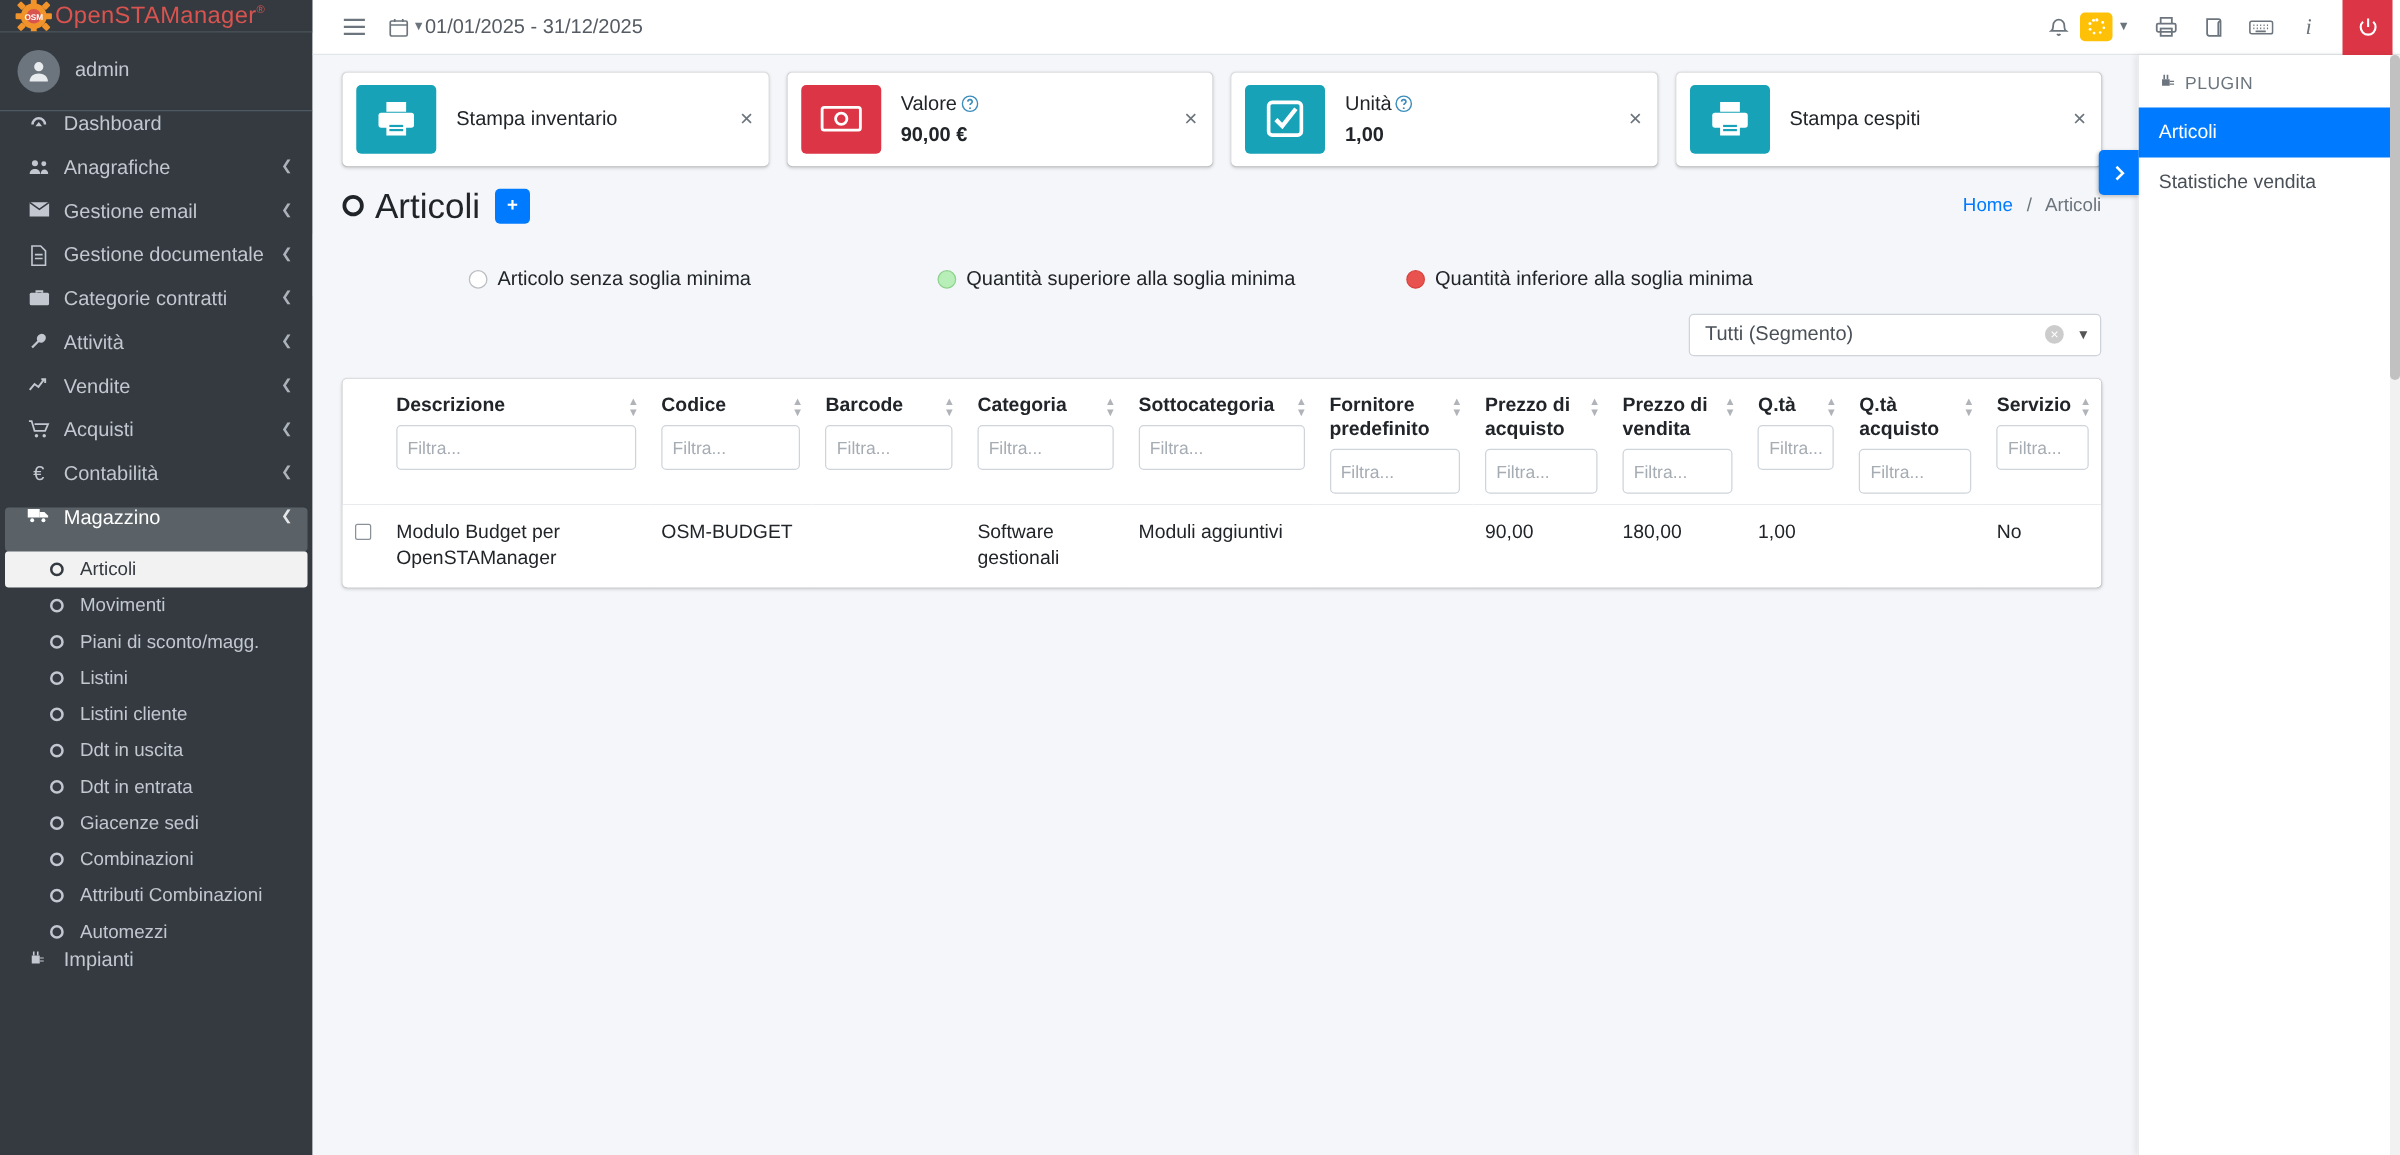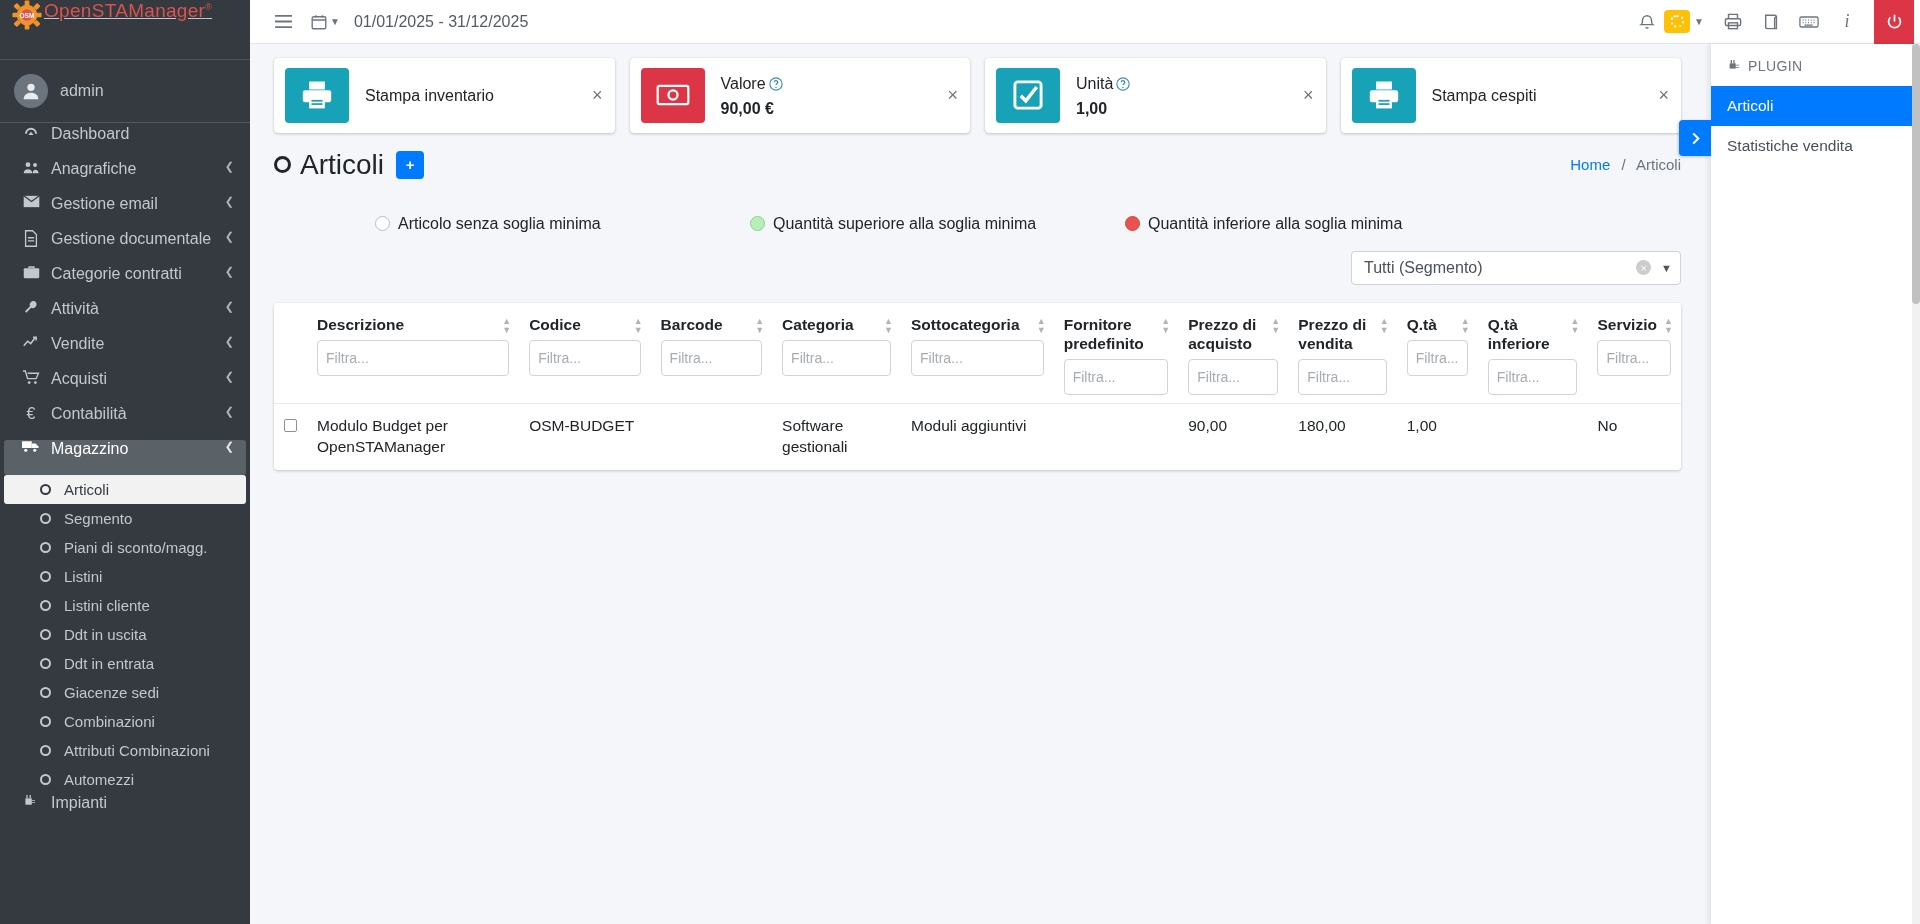--- a/index.html
+++ b/index.html
@@ -15,25 +15,24 @@
   .app { position: relative; width: 1920px; height: 924px; display: flex; }
 
   
   .sidebar {
     width: 250px; min-width: 250px; height: 924px;
     background: #343a40; color: #c2c7d0;
     display: flex; flex-direction: column;
     overflow: hidden;
   }
   .brand {
-    height: 60px; display: flex; 
+    height: 26px; display: flex; align-items: center;
     padding: 0 12px; background: #343a40;
     border-bottom: 1px solid #4b545c;
     overflow: hidden;
-    text-decoration: underline;
   }
   .brand-logo { width: 30px; height: 30px; flex: 0 0 30px; margin-right: 2px; }
   .brand-text {
     font-size: 19px; letter-spacing: .3px;
     font-weight: 400; white-space: nowrap;
   }
   .brand-text .o { color: #d9534f; }
   .brand-text .s { color: #d9534f; }
   .brand-sup { font-size: 9px; vertical-align: super; color: #d9534f;}
 
@@ -112,21 +111,21 @@
   }
   .topbar {
     height: 44px; background: #fff; display: flex; align-items: center;
     padding: 0 6px 0 14px; border-bottom: 1px solid #e3e6e8;
   }
   .tb-btn {
     width: 38px; height: 38px; display: flex; align-items: center;
     justify-content: center; cursor: pointer; color: #6c757d;
   }
   .tb-date {
-    margin-left: 14px; font-size: 16px; color: #545b62;
+    font-size: 16px; color: #545b62;
   }
   .tb-spacer { flex: 1; }
   .badge-spin {
     background: #ffc107; width: 26px; height: 23px; border-radius: 4px;
     display: flex; align-items: center; justify-content: center;
     margin-left: 2px;
   }
   .caret-sm { font-size: 10px; color: #6c757d; margin: 0 10px 0 4px; cursor:pointer;}
   .power-btn {
     width: 40px; height: 44px; background: #dc3545; color: #fff;
@@ -434,21 +433,21 @@
         <div class="sub-item active">
           <span class="sub-ico">
               <i class="ring"></i>
             </span>
           <span>Articoli</span>
         </div>
         <div class="sub-item">
           <span class="sub-ico">
               <i class="ring"></i>
             </span>
-          <span>Segmento</span>
+          <span>Movimenti</span>
         </div>
         <div class="sub-item">
           <span class="sub-ico">
               <i class="ring"></i>
             </span>
           <span>Piani di sconto/magg.</span>
         </div>
         <div class="sub-item">
           <span class="sub-ico">
               <i class="ring"></i>
@@ -737,21 +736,21 @@
                 <span class="th-label">Prezzo di vendita</span>
                 <span class="sort-ico">▲<br>▼</span>
                 <input class="filter-input" placeholder="Filtra..." style="">
               </th>
               <th style="width:6%">
                 <span class="th-label">Q.tà</span>
                 <span class="sort-ico">▲<br>▼</span>
                 <input class="filter-input" placeholder="Filtra..." style="">
               </th>
               <th style="width:8%">
-                <span class="th-label">Q.tà inferiore</span>
+                <span class="th-label">Q.tà acquisto</span>
                 <span class="sort-ico">▲<br>▼</span>
                 <input class="filter-input" placeholder="Filtra..." style="">
               </th>
               <th style="width:7%">
                 <span class="th-label">Servizio</span>
                 <span class="sort-ico">▲<br>▼</span>
                 <input class="filter-input" placeholder="Filtra..." style="">
               </th>
             </tr>
           </thead>

